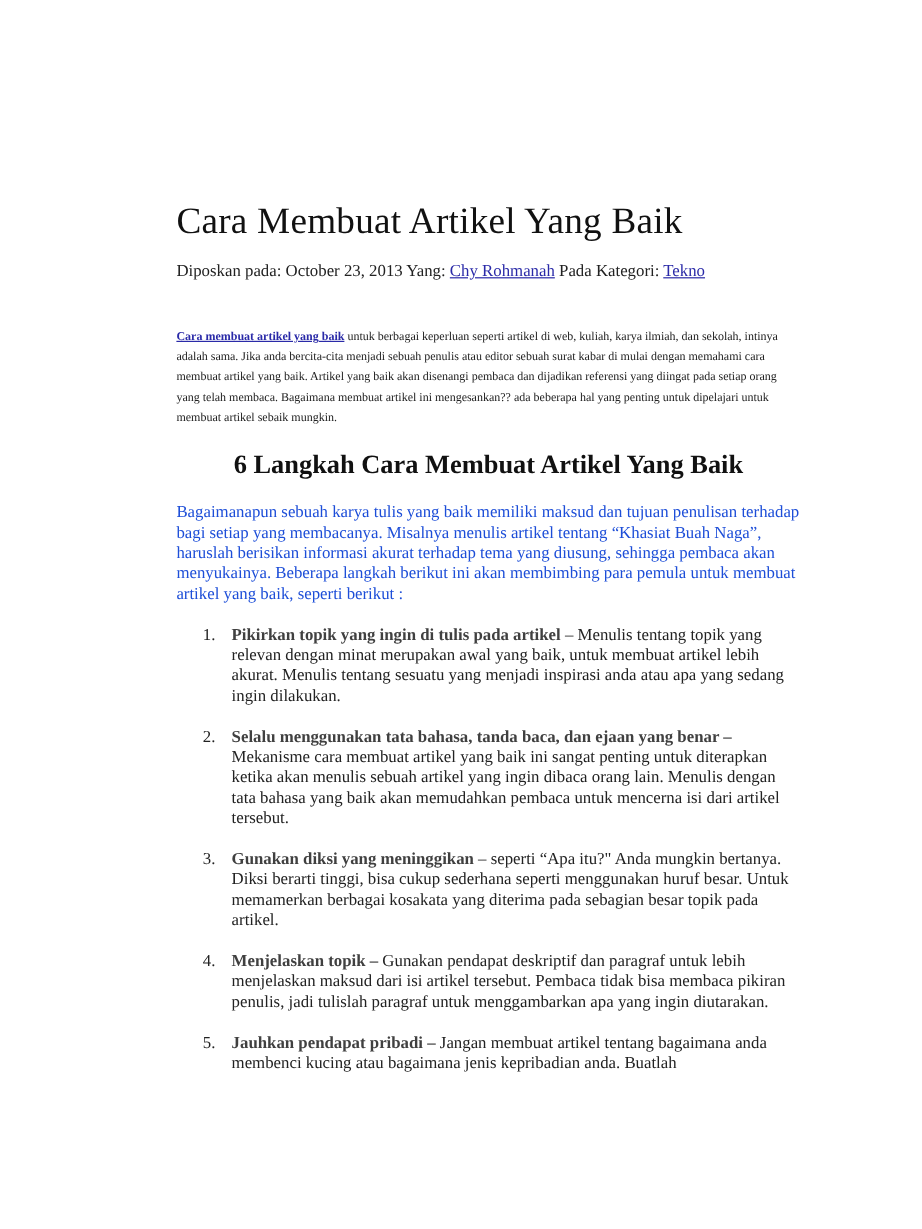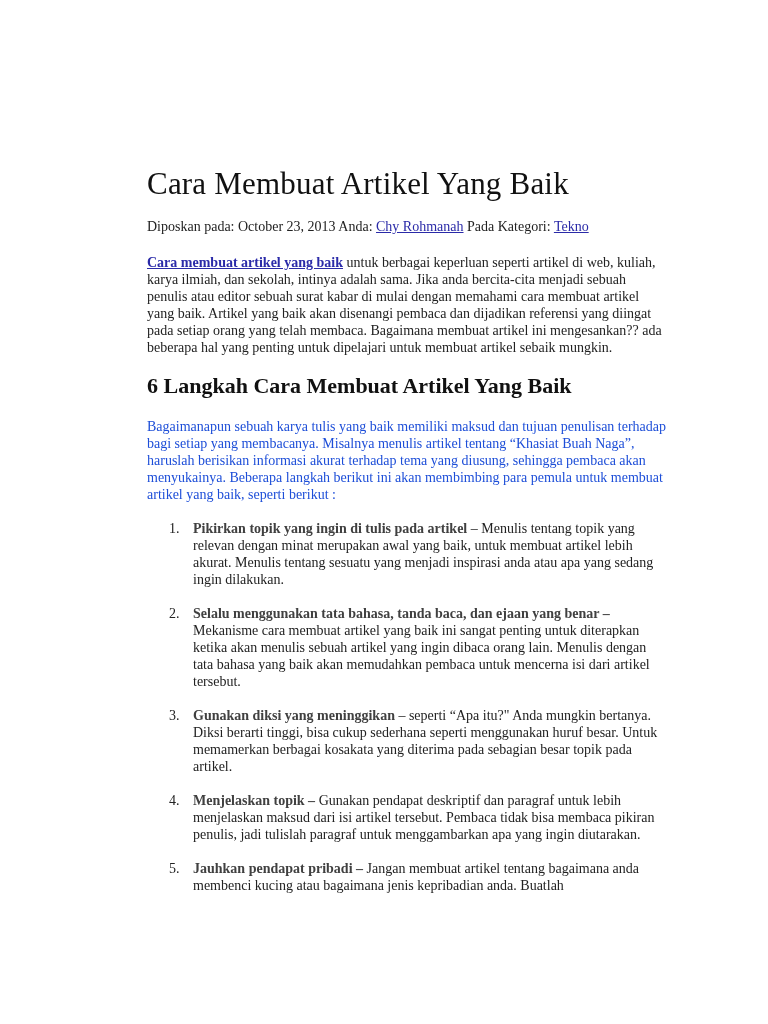--- a/index.html
+++ b/index.html
@@ -33,35 +33,36 @@
   .meta {
     margin-top: 14px;
     font-size: 14px;
     line-height: 18px;
     color: #222;
   }
   a.link {
     color: #2a2aa8;
   }
   .intro {
-    margin-top: 18px;
-    font-size: 14px;
+    margin-top: 36px;
+    font-size: 10px;
     line-height: 17px;
     color: #222;
     width: 520px;
   }
   .intro a.link {
     font-weight: bold;
   }
   h2.subtitle {
     margin: 15px 0 0 0;
     font-size: 22px;
     font-weight: bold;
     line-height: 30px;
     color: #111;
+    text-align: center;
   }
   .lead {
     margin-top: 17px;
     font-size: 14px;
     line-height: 17px;
     color: #1d4ed8;
     width: 520px;
   }
   ol.steps {
     list-style: none;
@@ -87,21 +88,21 @@
     color: #404040;
   }
 </style>
 </head>
 <body>
 
 <div class="page">
   <h1 class="title">Cara Membuat Artikel Yang Baik</h1>
 
   <div class="meta">
-    <span>Diposkan pada: </span><span>October 23, 2013</span><span> Anda: </span><a class="link" href="#">Chy Rohmanah</a><span> Pada Kategori: </span><a class="link" href="#">Tekno</a>
+    <span>Diposkan pada: </span><span>October 23, 2013</span><span> Yang: </span><a class="link" href="#">Chy Rohmanah</a><span> Pada Kategori: </span><a class="link" href="#">Tekno</a>
   </div>
 
   <p class="intro"><a class="link" href="#">Cara membuat artikel yang baik</a><span> untuk berbagai keperluan seperti artikel di web, kuliah, karya ilmiah, dan sekolah, intinya adalah sama. Jika anda bercita-cita menjadi sebuah penulis atau editor sebuah surat kabar di mulai dengan memahami cara membuat artikel yang baik. Artikel yang baik akan disenangi pembaca dan dijadikan referensi yang diingat pada setiap orang yang telah membaca. Bagaimana membuat artikel ini mengesankan?? ada beberapa hal yang penting untuk dipelajari untuk membuat artikel sebaik mungkin.</span></p>
 
   <h2 class="subtitle">6 Langkah Cara Membuat Artikel Yang Baik</h2>
 
   <p class="lead">Bagaimanapun sebuah karya tulis yang baik memiliki maksud dan tujuan penulisan terhadap bagi setiap yang membacanya. Misalnya menulis artikel tentang “Khasiat Buah Naga”, haruslah berisikan informasi akurat terhadap tema yang diusung, sehingga pembaca akan menyukainya. Beberapa langkah berikut ini akan membimbing para pemula untuk membuat artikel yang baik, seperti berikut :</p>
 
   <ol class="steps">
     <li>

